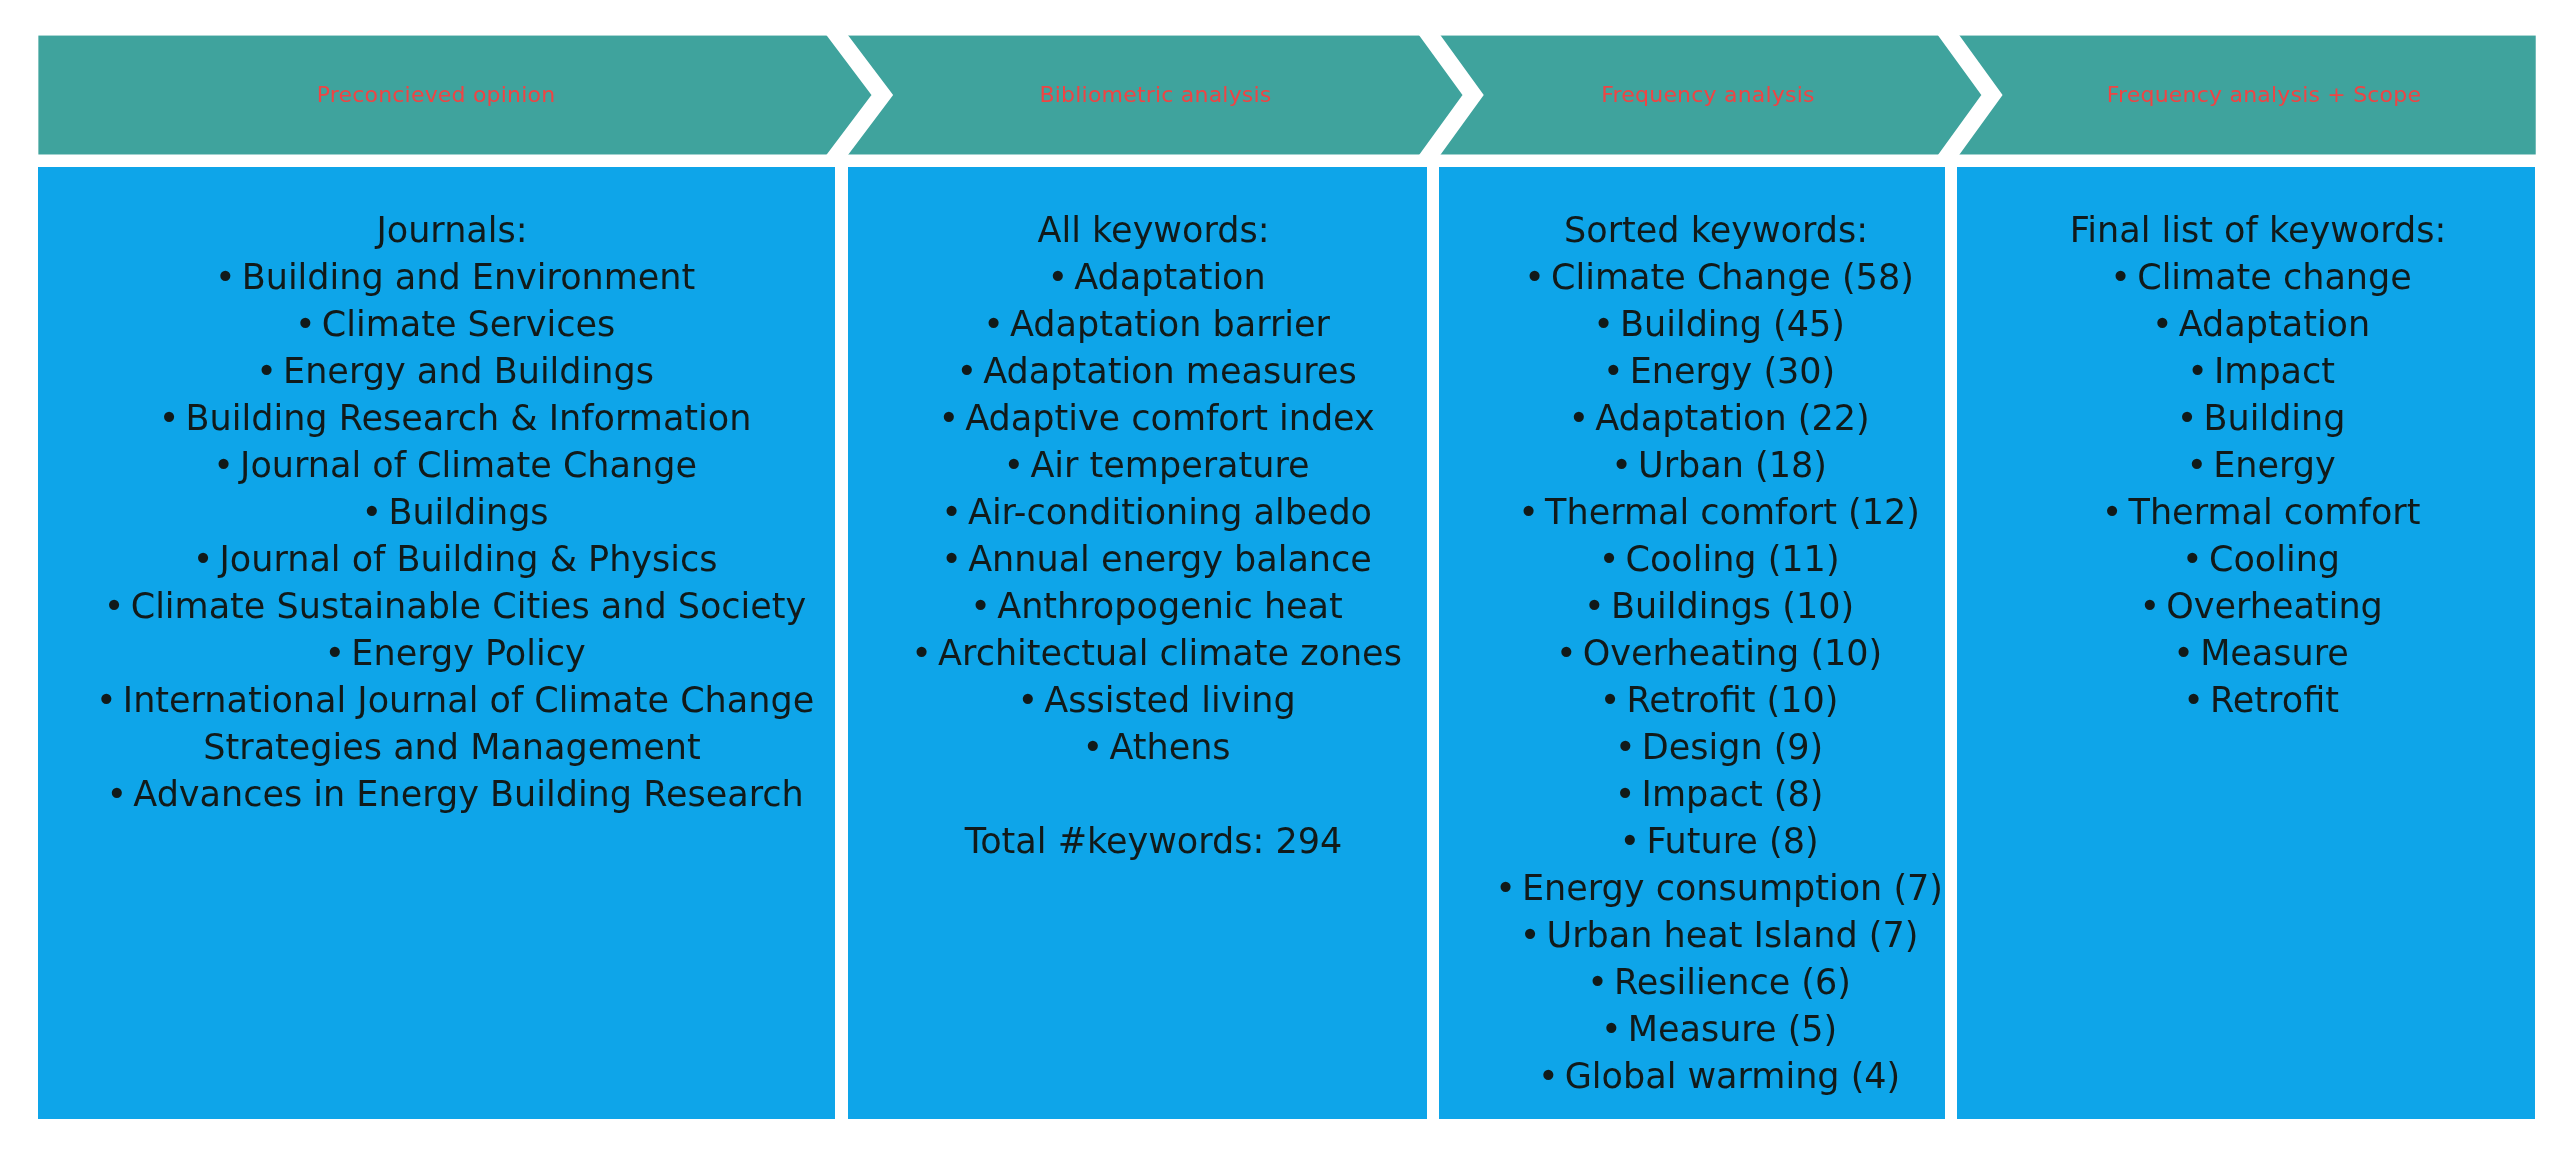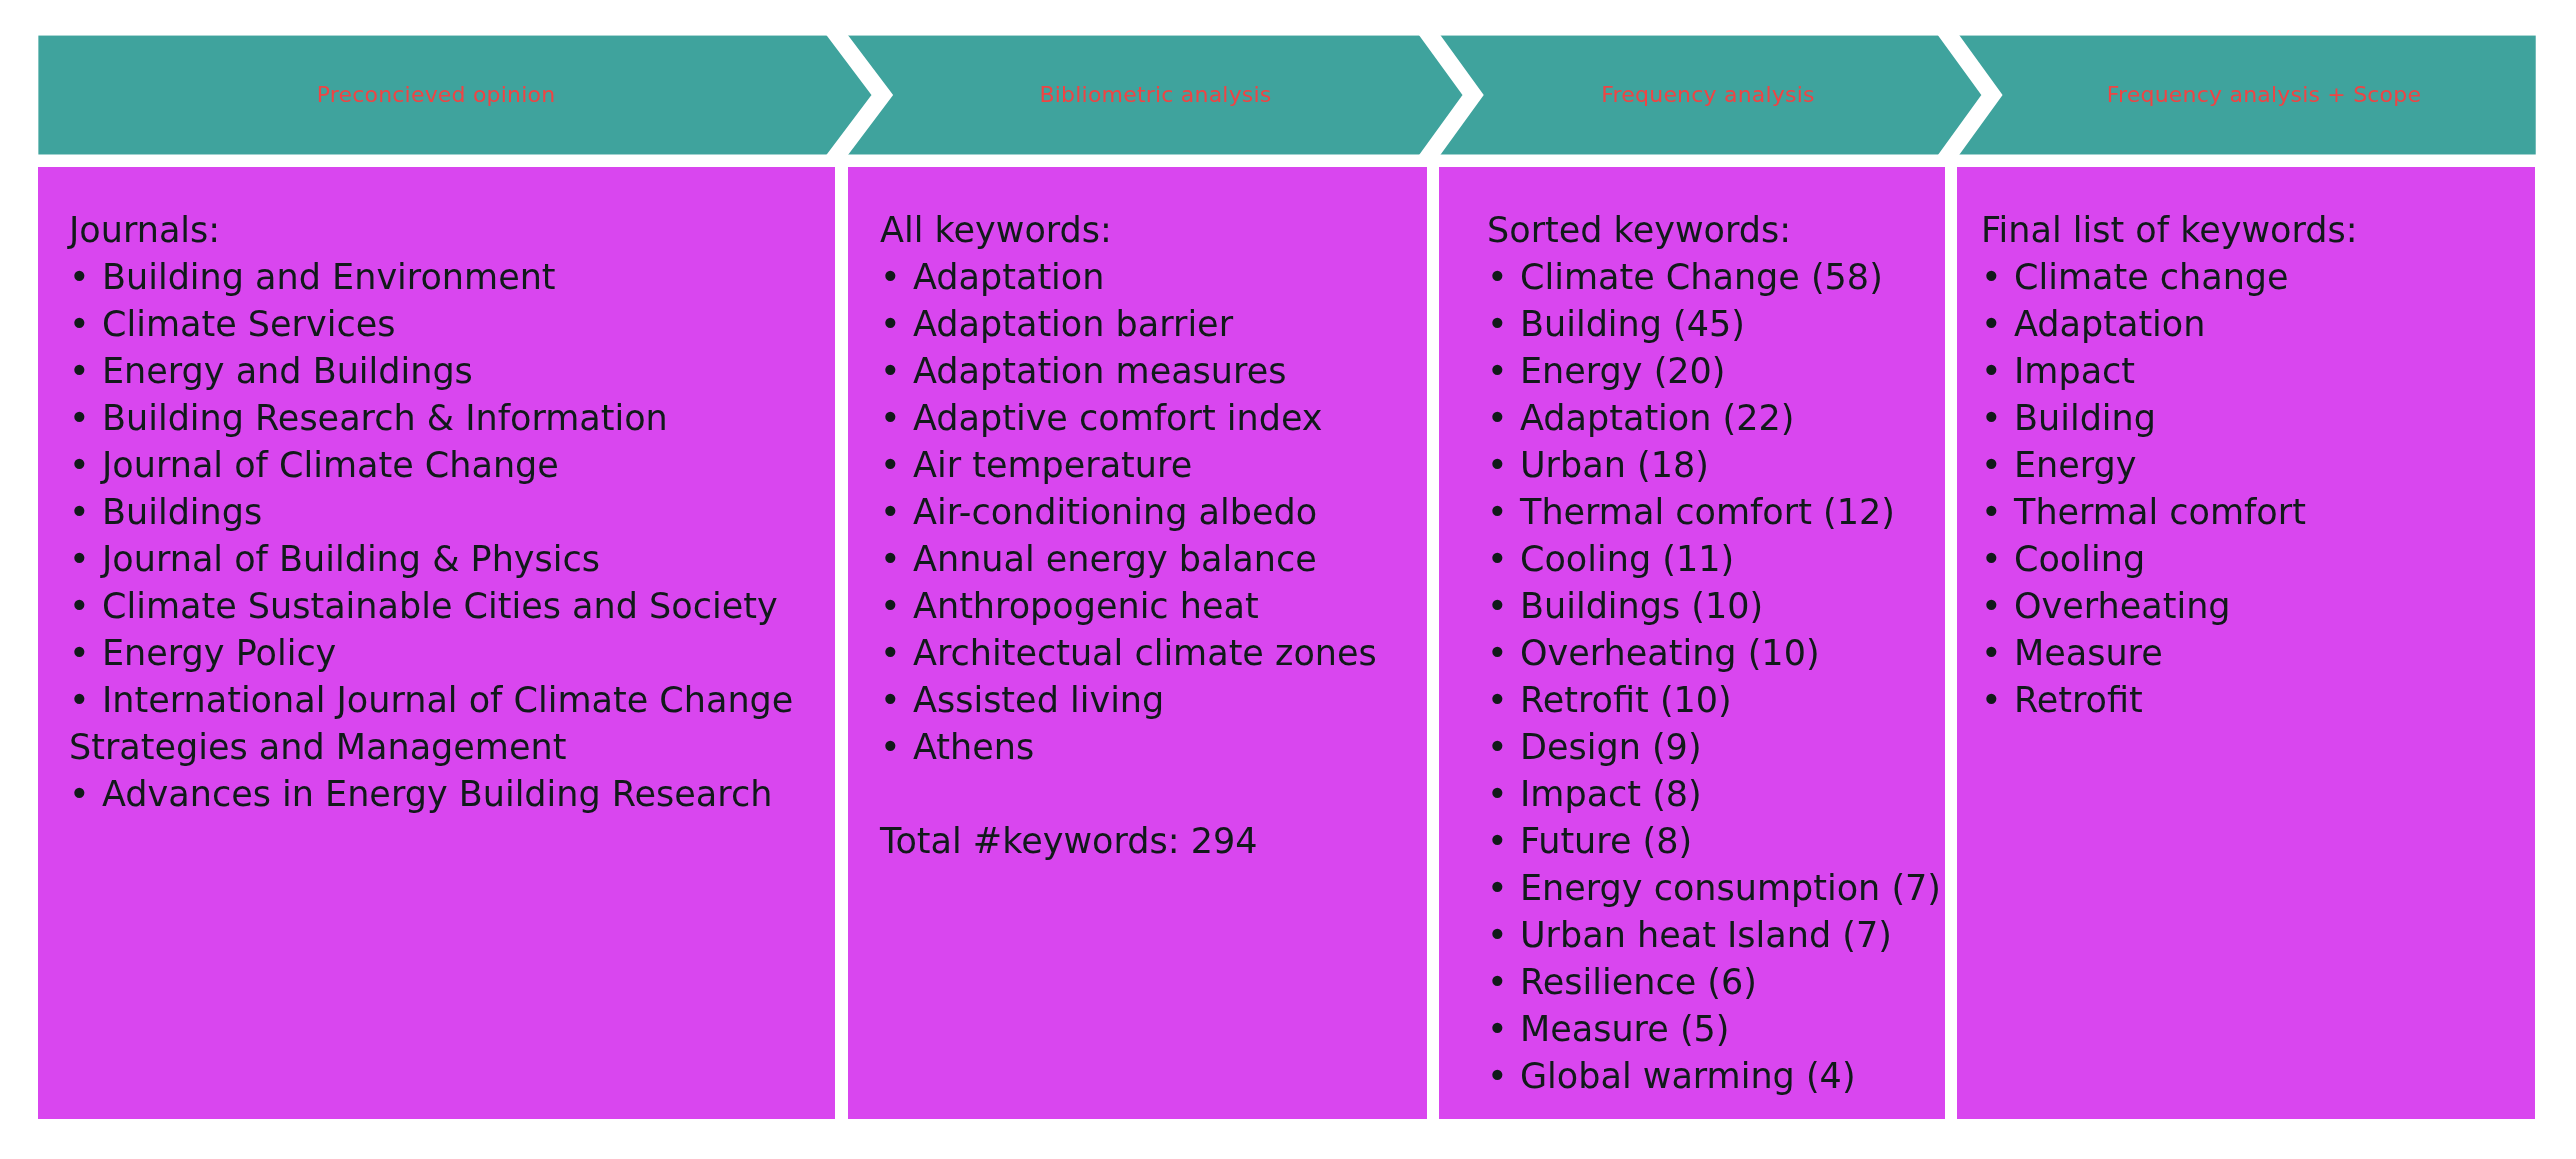--- a/index.html
+++ b/index.html
@@ -1,21 +1,21 @@
 <!DOCTYPE html>
 <html><head>
 <meta charset="utf-8">
 <style>
   html, body { margin: 0; padding: 0; background: #ffffff; }
   body { width: 2576px; height: 1159px; position: relative; overflow: hidden;
          font-family: "DejaVu Sans", "Liberation Sans", sans-serif; color: #111a1a; }
   #header-svg { position: absolute; left: 0; top: 0; width: 2576px; height: 168px; }
   .stage-title { position: absolute; top: 35px; height: 119px; display: flex; align-items: center;
                  justify-content: center; font-size: 22px; color: #ef4444; letter-spacing: 0.2px; }
-  .panel { position: absolute; top: 167px; height: 952px; background: #d946ef; box-sizing: border-box; }
+  .panel { position: absolute; top: 167px; height: 952px; background: #0ea5e9; box-sizing: border-box; text-align: center; }
   .panel-content { position: absolute; top: 40px; left: 0; right: 0; font-size: 35px; line-height: 47px; }
   .panel-heading { white-space: nowrap; }
   .list { list-style: none; margin: 0; padding: 0; }
   .list li { white-space: pre-wrap; }
   .bullet { display: inline-block; width: 33px; }
   .total { margin-top: 47px; white-space: nowrap; }
 </style>
 </head>
 <body>
 
@@ -70,21 +70,21 @@
     <div class="total">Total #keywords: 294</div>
   </div>
 </div>
 
 <div class="panel" style="left:1439px; width:506px;">
   <div class="panel-content" style="padding-left:48px;">
     <div class="panel-heading">Sorted keywords:</div>
     <ul class="list" id="list-2">
         <li><span class="bullet">•</span><span>Climate Change (58)</span></li>
         <li><span class="bullet">•</span><span>Building (45)</span></li>
-        <li><span class="bullet">•</span><span>Energy (20)</span></li>
+        <li><span class="bullet">•</span><span>Energy (30)</span></li>
         <li><span class="bullet">•</span><span>Adaptation (22)</span></li>
         <li><span class="bullet">•</span><span>Urban (18)</span></li>
         <li><span class="bullet">•</span><span>Thermal comfort (12)</span></li>
         <li><span class="bullet">•</span><span>Cooling (11)</span></li>
         <li><span class="bullet">•</span><span>Buildings (10)</span></li>
         <li><span class="bullet">•</span><span>Overheating (10)</span></li>
         <li><span class="bullet">•</span><span>Retrofit (10)</span></li>
         <li><span class="bullet">•</span><span>Design (9)</span></li>
         <li><span class="bullet">•</span><span>Impact (8)</span></li>
         <li><span class="bullet">•</span><span>Future (8)</span></li>

